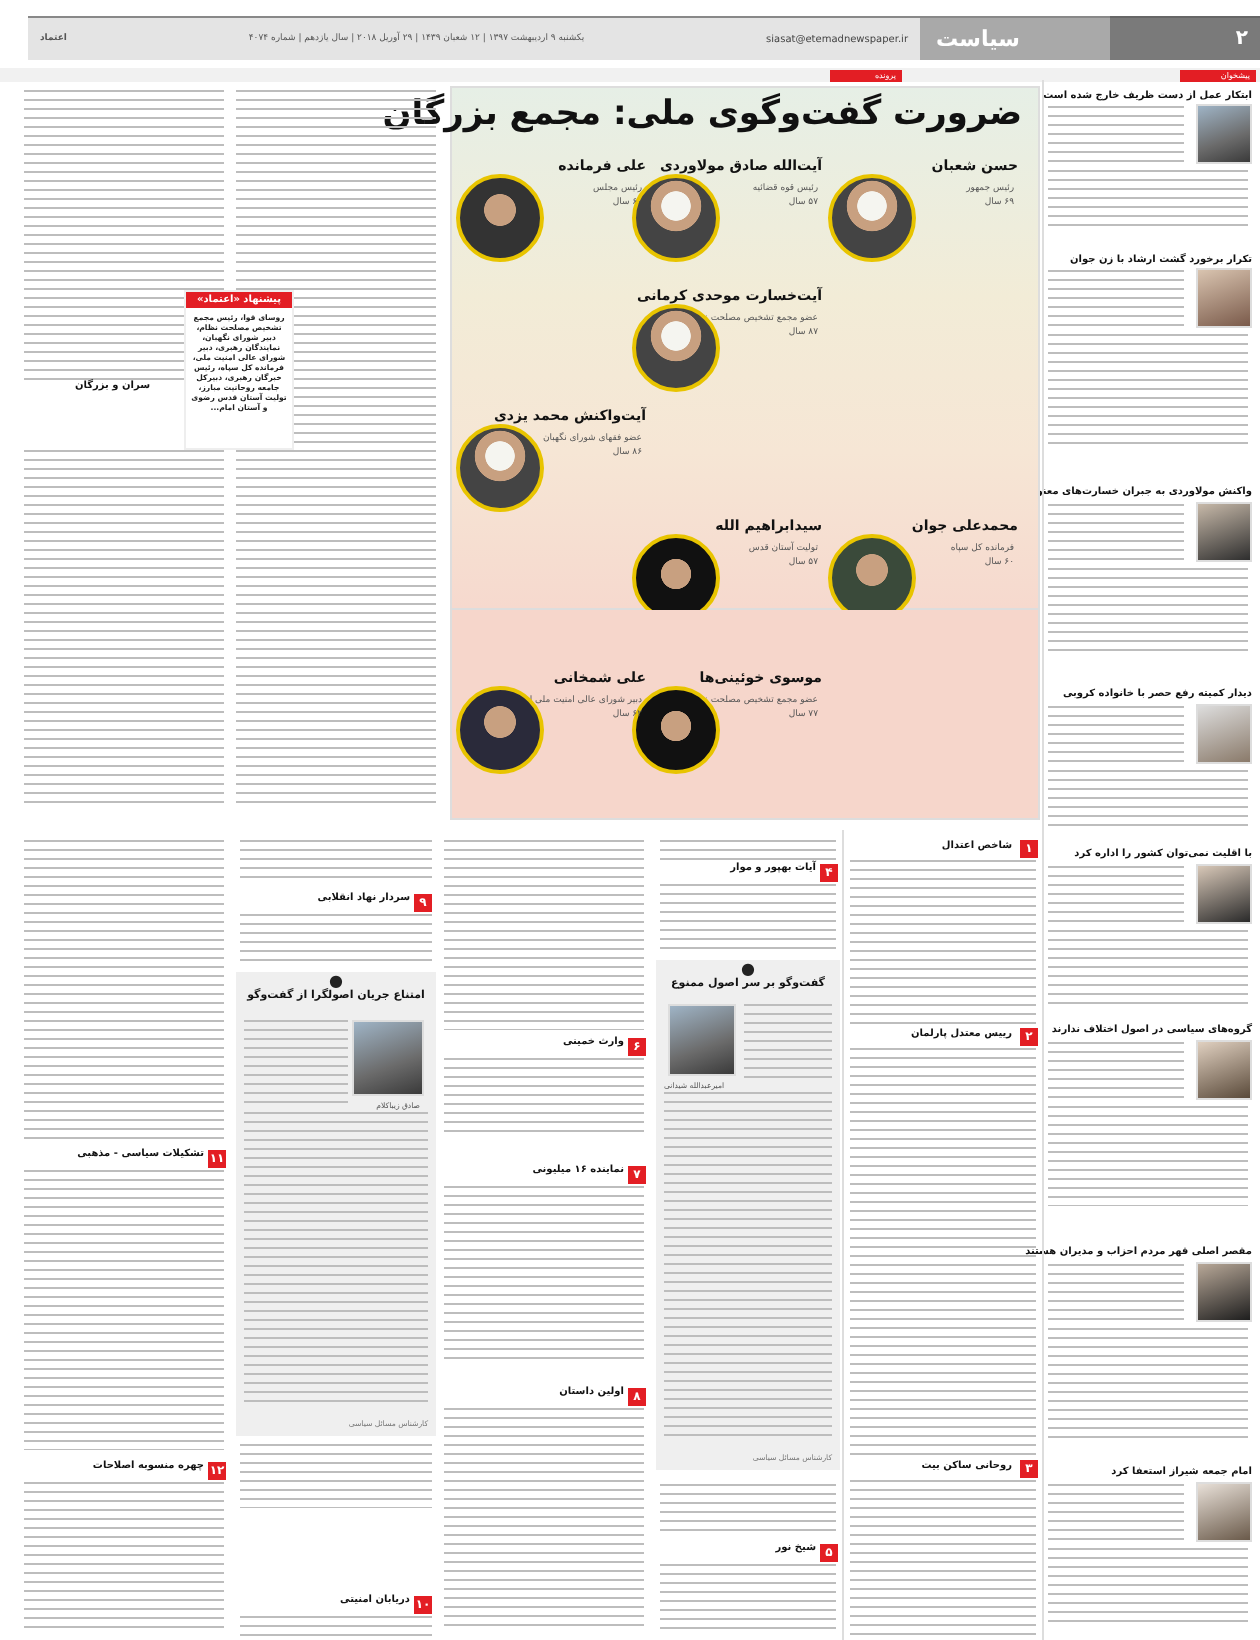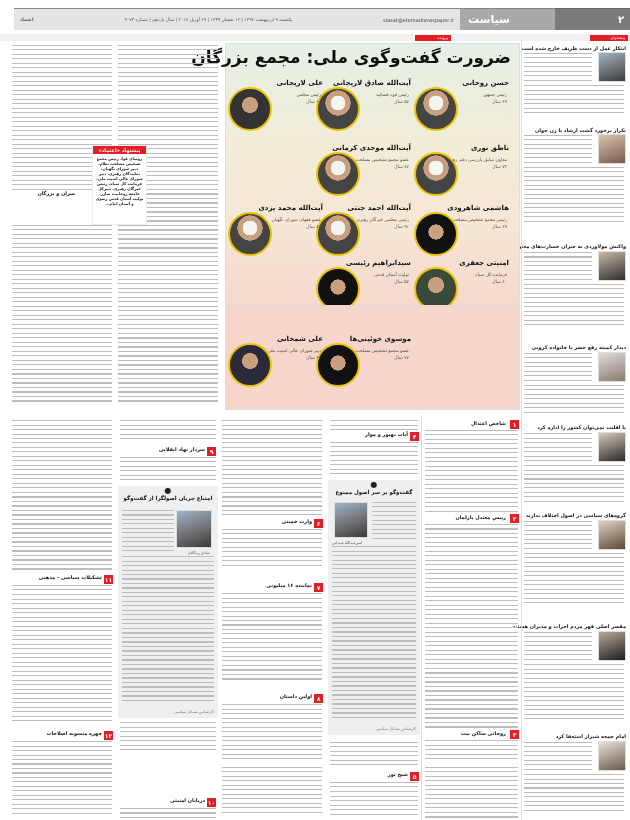--- a/index.html
+++ b/index.html
@@ -80,96 +80,72 @@
   <div class="photo" style="top:741px;right:4px;width:28px;height:30px;background:linear-gradient(160deg,#e8e0d8,#6a5a4a)"></div>
   <div class="txt" style="top:742px;left:524px;width:68px;height:30px"></div>
   <div class="txt" style="top:774px;left:524px;width:100px;height:40px"></div>
 </div>
 <div class="divider-v" style="left:521px;top:40px;height:780px"></div>
 
 <div class="infobox">
   <div class="title">ضرورت گفت‌وگوی ملی: مجمع بزرگان</div>
 
   <div class="person" style="right:10px;top:35px">
-    <div class="pname">حسن روحانی</div>
+    <div class="pname">حسن شعبان</div>
     <div class="pinfo">
         <div>رئیس جمهور</div>
         <div>۶۹ سال</div>
       </div>
     <div class="avatar"></div>
   </div>
   <div class="person" style="right:108px;top:35px">
-    <div class="pname">آیت‌الله صادق لاریجانی</div>
+    <div class="pname">آیت‌الله صادق مولاوردی</div>
     <div class="pinfo">
         <div>رئیس قوه قضائیه</div>
         <div>۵۷ سال</div>
       </div>
     <div class="avatar"></div>
   </div>
   <div class="person" style="right:196px;top:35px">
-    <div class="pname">علی لاریجانی</div>
+    <div class="pname">علی فرمانده</div>
     <div class="pinfo">
         <div>رئیس مجلس</div>
         <div>۶۰ سال</div>
       </div>
     <div class="avatar" style="background:radial-gradient(circle at 50% 40%,#c8a080 0 25%,#333 26% 100%)"></div>
   </div>
 
-  <div class="person" style="right:10px;top:100px">
-    <div class="pname">ناطق نوری</div>
-    <div class="pinfo">
-        <div>معاون سابق بازرسی دفتر رهبری</div>
-        <div>۷۲ سال</div>
-      </div>
-    <div class="avatar"></div>
-  </div>
   <div class="person" style="right:108px;top:100px">
-    <div class="pname">آیت‌الله موحدی کرمانی</div>
+    <div class="pname">آیت‌خسارت موحدی کرمانی</div>
     <div class="pinfo">
         <div>عضو مجمع تشخیص مصلحت نظام</div>
         <div>۸۷ سال</div>
       </div>
     <div class="avatar"></div>
   </div>
 
-  <div class="person" style="right:10px;top:160px">
-    <div class="pname">هاشمی شاهرودی</div>
-    <div class="pinfo">
-        <div>رئیس مجمع تشخیص مصلحت نظام</div>
-        <div>۶۹ سال</div>
-      </div>
-    <div class="avatar" style="background:radial-gradient(circle at 50% 45%,#c8a080 0 25%,#111 26% 100%)"></div>
-  </div>
-  <div class="person" style="right:108px;top:160px">
-    <div class="pname">آیت‌الله احمد جنتی</div>
-    <div class="pinfo">
-        <div>رئیس مجلس خبرگان رهبری</div>
-        <div>۹۱ سال</div>
-      </div>
-    <div class="avatar"></div>
-  </div>
   <div class="person" style="right:196px;top:160px">
-    <div class="pname">آیت‌الله محمد یزدی</div>
+    <div class="pname">آیت‌واکنش محمد یزدی</div>
     <div class="pinfo">
         <div>عضو فقهای شورای نگهبان</div>
         <div>۸۶ سال</div>
       </div>
     <div class="avatar"></div>
   </div>
 
   <div class="person" style="right:10px;top:215px">
-    <div class="pname">امنیتی جعفری</div>
+    <div class="pname">محمدعلی جوان</div>
     <div class="pinfo">
         <div>فرمانده کل سپاه</div>
         <div>۶۰ سال</div>
       </div>
     <div class="avatar" style="background:radial-gradient(circle at 50% 40%,#c8a080 0 25%,#3a4a3a 26% 100%)"></div>
   </div>
   <div class="person" style="right:108px;top:215px">
-    <div class="pname">سیدابراهیم رئیسی</div>
+    <div class="pname">سیدابراهیم الله</div>
     <div class="pinfo">
         <div>تولیت آستان قدس</div>
         <div>۵۷ سال</div>
       </div>
     <div class="avatar" style="background:radial-gradient(circle at 50% 45%,#c8a080 0 25%,#111 26% 100%)"></div>
   </div>
 </div>
 
 <div style="position:absolute;left:225px;top:305px;width:295px;height:105px;background:#f6d6cb;border:1px solid #ddd;border-top:none">
   <div class="person" style="right:108px;top:30px">

